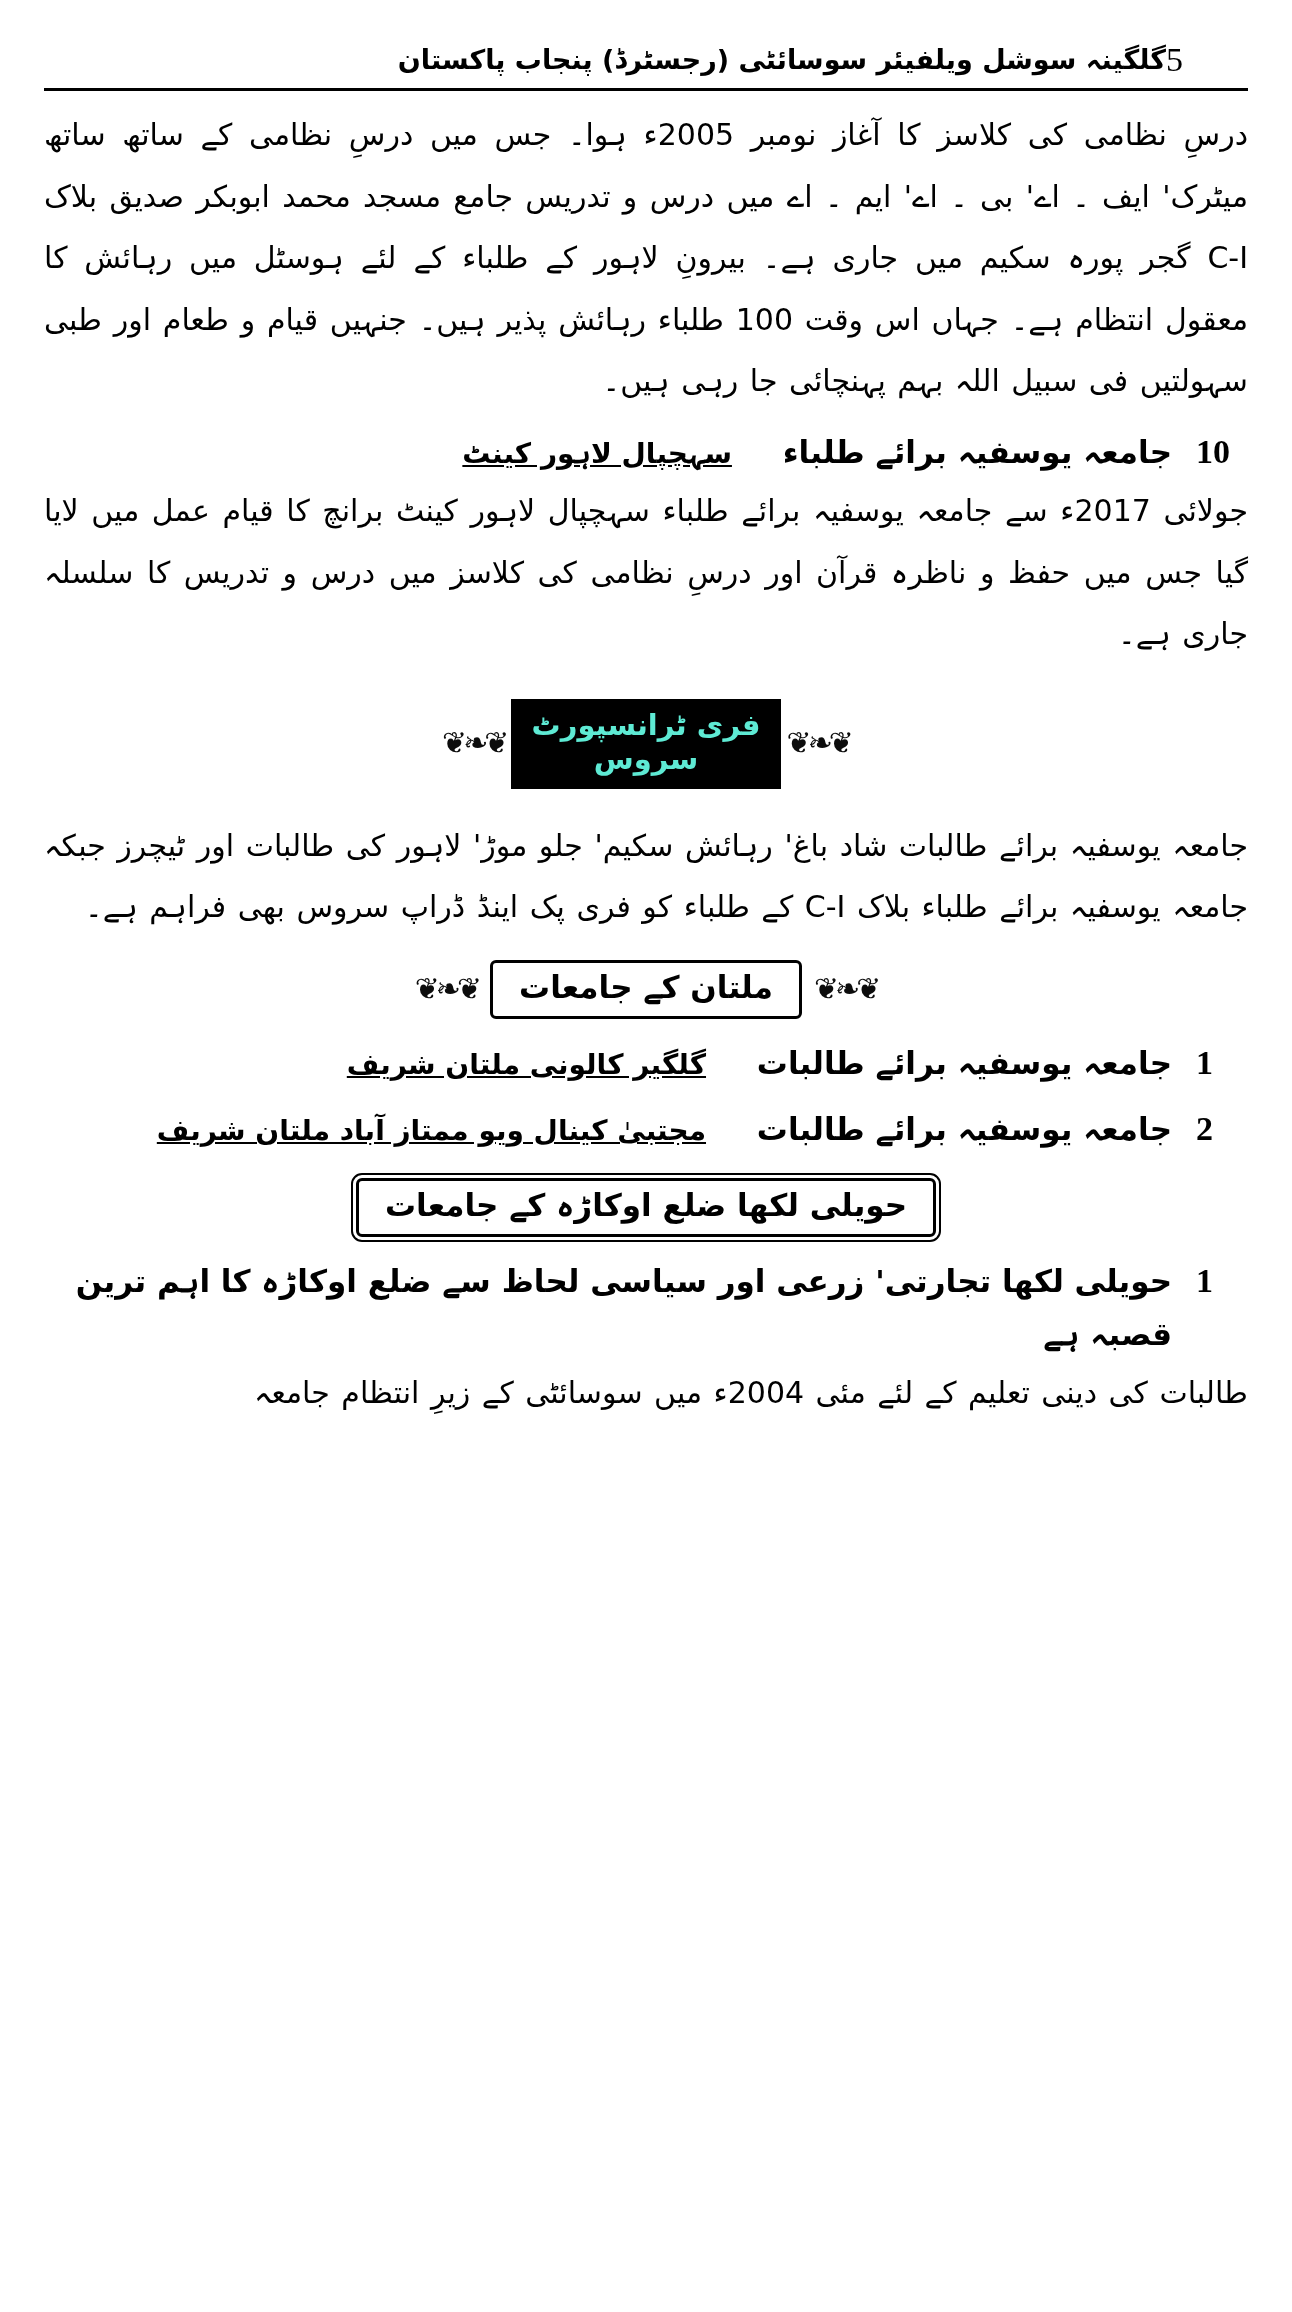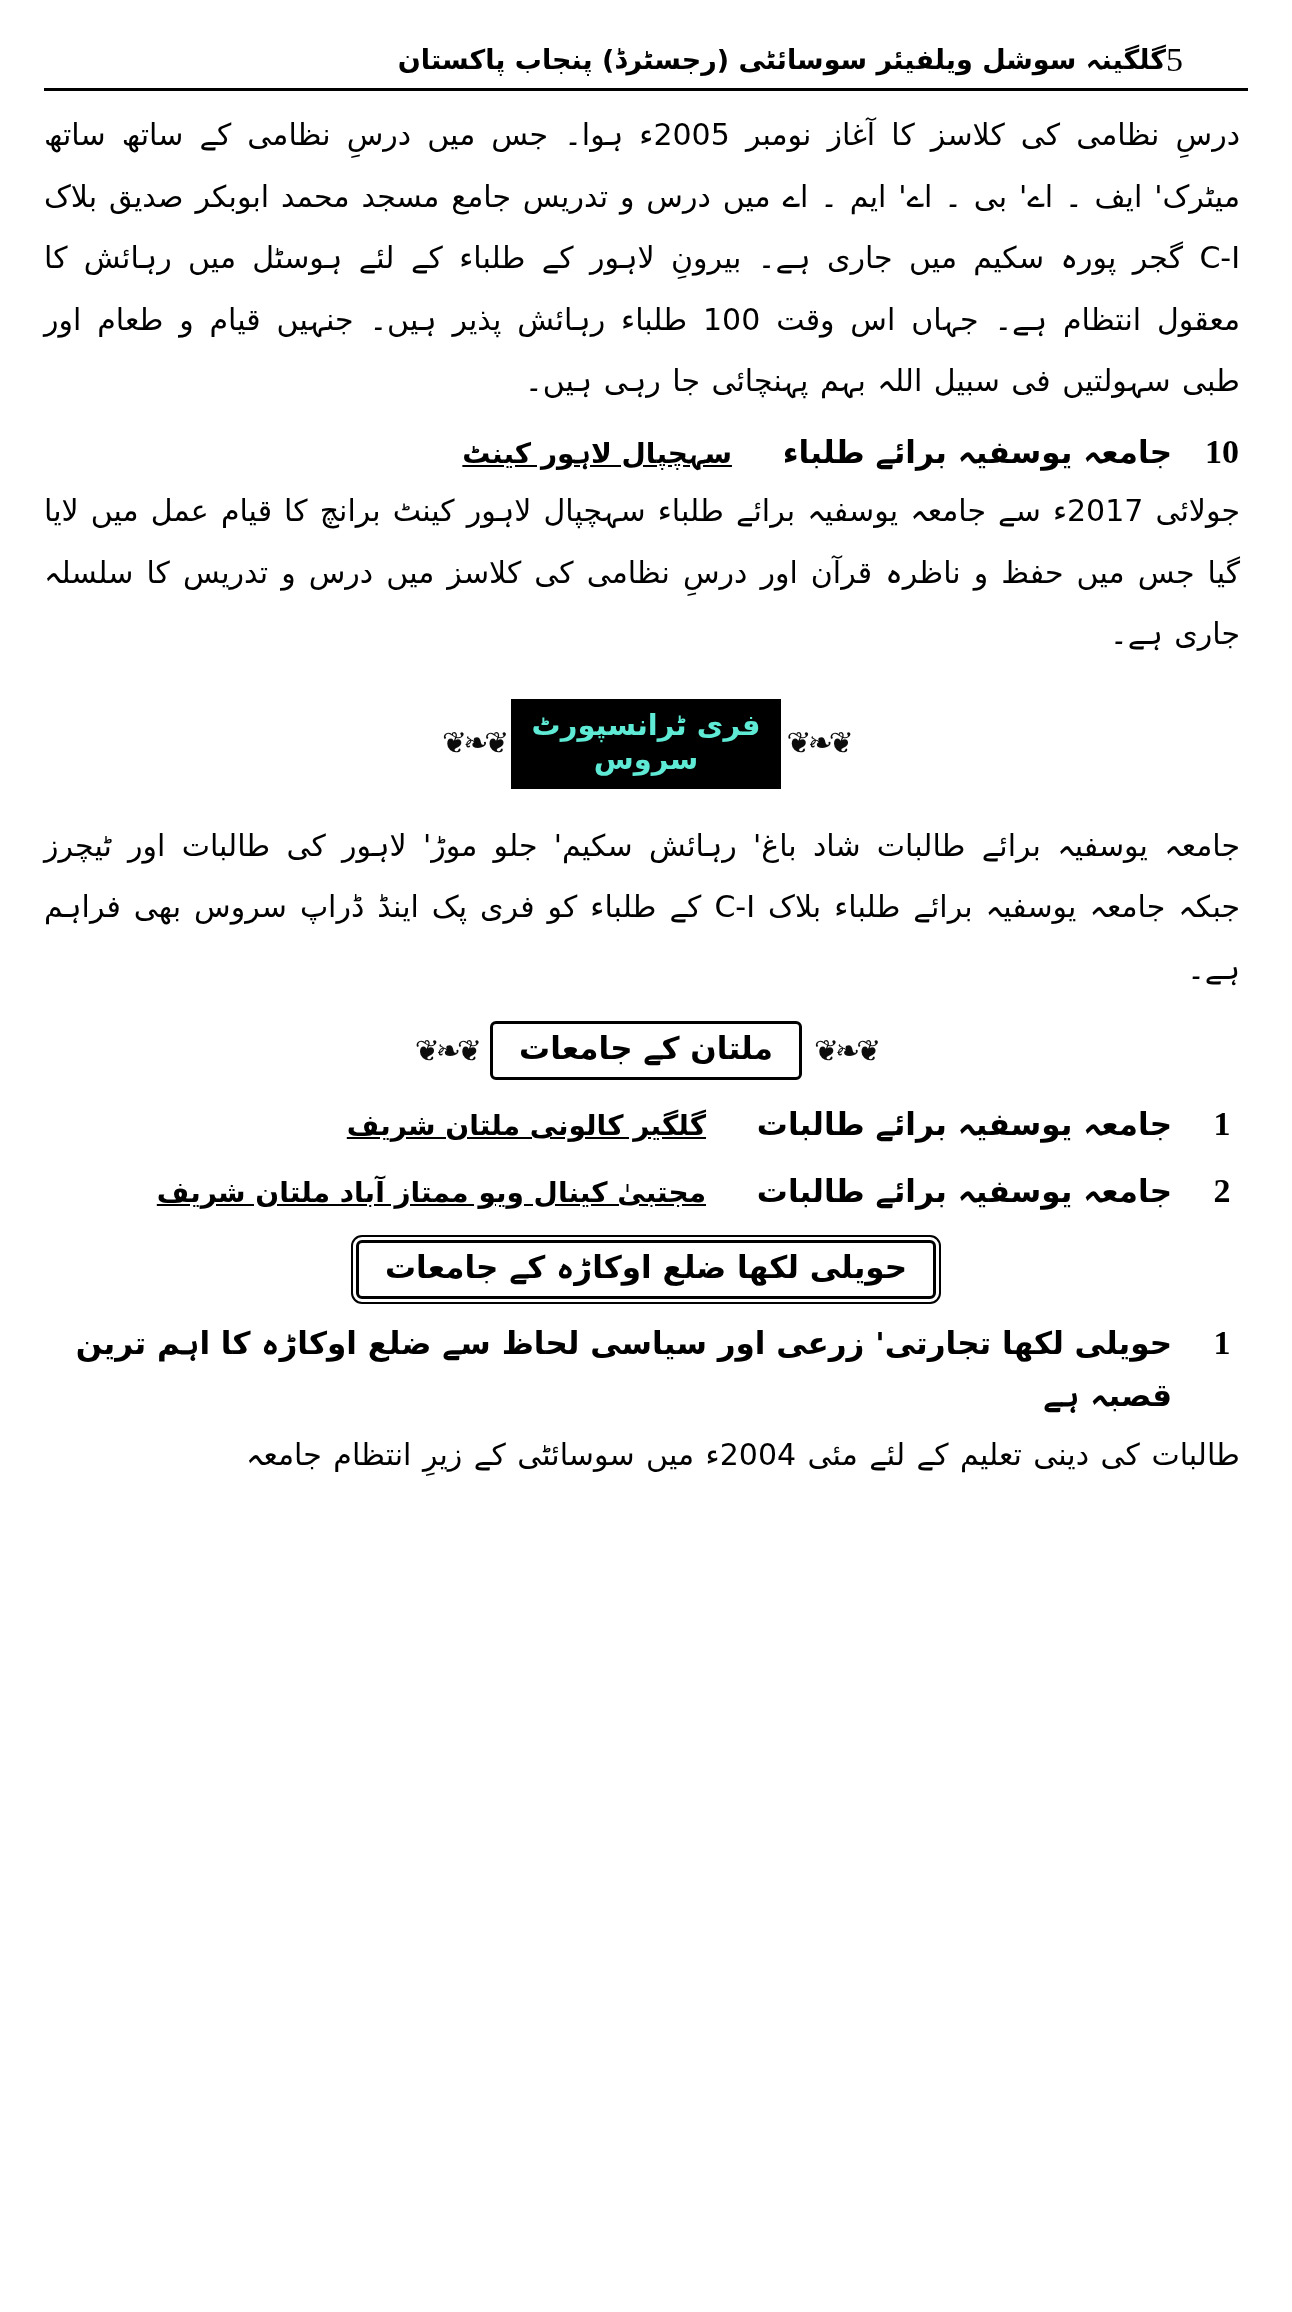--- a/index.html
+++ b/index.html
@@ -64,41 +64,41 @@
     top: 104px;
     right: 44px;
     left: 44px;
     bottom: 10px;
   }
   .para {
     font-size: 30px;
     line-height: 2.05;
     text-align: justify;
     text-align-last: right;
-    margin: 0 8px 6px 0;
+    margin: 0 0 6px 0;
     word-spacing: 2px;
   }
   .para.tight {
     line-height: 1.95;
   }
 
   
   .num-head {
     display: flex;
     flex-direction: row;
     align-items: baseline;
     gap: 24px;
     margin: 14px 0 2px 0;
   }
   .num-head .num {
     font-family: "Liberation Serif", serif;
     font-size: 34px;
     font-weight: 700;
     width: 52px;
-    text-align: center;
+    text-align: left;
     direction: ltr;
     flex: 0 0 auto;
   }
   .num-head .head-text {
     font-size: 31px;
     font-weight: 700;
     line-height: 1.7;
     flex: 1 1 auto;
     text-align: right;
     letter-spacing: 1px;

